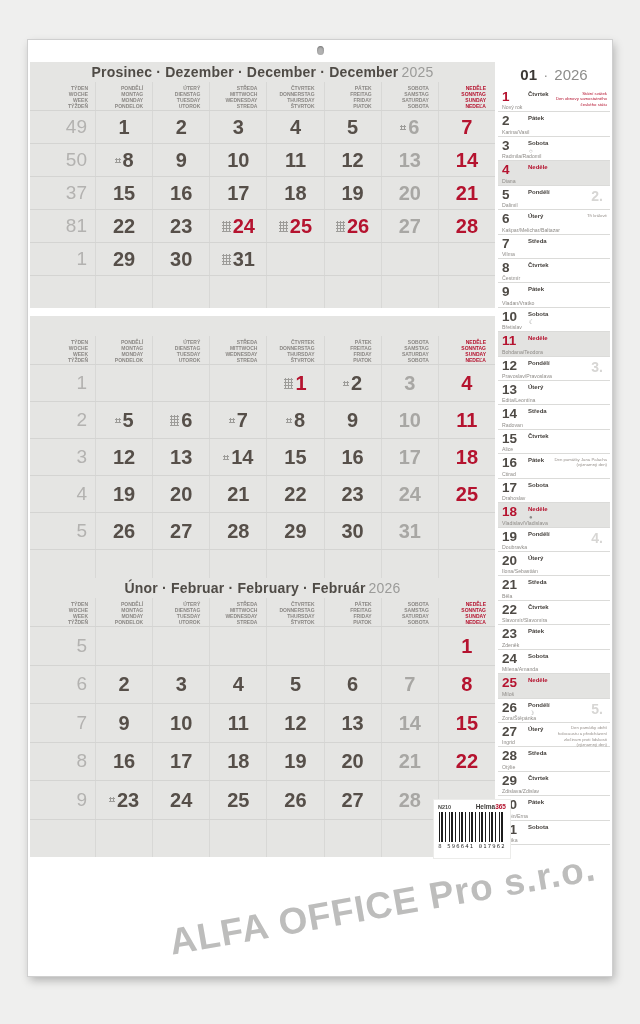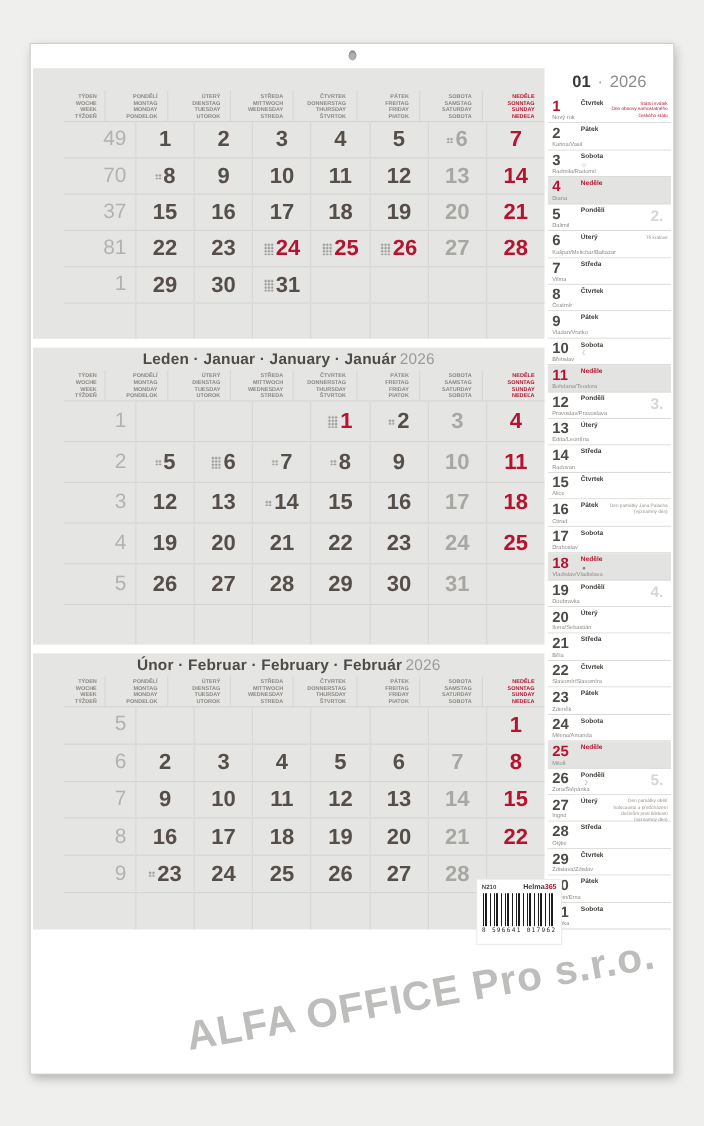--- a/index.html
+++ b/index.html
@@ -8,32 +8,32 @@
   .page{position:absolute;inset:0;overflow:hidden;}
   .sheet{position:absolute;left:28px;top:40px;width:584px;height:936px;background:#ffffff;
          box-shadow:0 0 0 1px #cfcfcf,2px 4px 9px rgba(0,0,0,.28);}
   .hang-hole{position:absolute;left:289px;top:6px;width:7px;height:9px;border-radius:50%;
              background:#b2b2b2;box-shadow:inset 0 1px 2px rgba(0,0,0,.35);}
   
   .months-col{position:absolute;left:2px;top:22px;width:465px;height:783px;}
   .month-panel{position:absolute;left:0;width:465px;background:#e5e5e3;}
   .panel-prosinec{top:0;height:246px;}
   .panel-leden{top:254px;height:270px;}
-  .panel-unor{top:532px;height:251px;}
+  .panel-unor{top:516px;height:279px;}
   .m-title{position:absolute;top:2px;left:0;right:0;height:18px;text-align:center;
            font-size:14px;font-weight:700;color:#4f4b46;letter-spacing:.2px;}
   .m-title .yr{color:#9b9b99;font-weight:400;margin-left:3px;}
   .g-head{position:absolute;top:20px;left:0;right:0;height:28px;display:flex;}
   .g-wcol{width:65px;text-align:right;padding:3px 7px 0 0;box-sizing:border-box;}
   .g-dcol{flex:1;text-align:right;padding:3px 9px 0 0;box-sizing:border-box;border-left:1px solid #d8d8d6;}
   .g-wcol,.g-dcol{font-size:5px;line-height:1.2;font-weight:700;color:#8b8885;
                   white-space:pre-line;text-transform:uppercase;}
   .g-dcol.red{color:#b5132f;}
   .g-rows{position:absolute;top:48px;left:0;right:0;bottom:0;display:flex;flex-direction:column;}
-  .g-row{flex:1;display:flex;border-top:1px solid #d4d4d2;margin-left:28px;}
+  .g-row{flex:1;display:flex;border-top:1px solid #d4d4d2;}
   .g-wn{width:65px;display:flex;align-items:center;justify-content:flex-end;padding-right:8px;
         box-sizing:border-box;font-size:19px;font-weight:400;color:#b3b2b0;}
   .g-cell{flex:1;display:flex;align-items:center;justify-content:center;gap:2px;
           border-left:1px solid #d8d8d6;}
   .num{font-size:20px;font-weight:700;line-height:1;}
   .num.d{color:#564f49;}
   .num.s{color:#a8a7a4;}
   .num.r{color:#b5132f;}
   .br{background-image:radial-gradient(#9d9c99 1px,transparent 1.3px);background-size:3px 3px;}
   .br-s{width:6px;height:5px;}
@@ -75,20 +75,21 @@
 </style>
 </head>
 <body>
 
 <div class="page">
   <div class="sheet">
     <div class="hang-hole"></div>
 
     <div class="months-col" id="months">
         <div class="month-panel panel-prosinec">
+          <div class="m-title"><span>Prosinec · Dezember · December · December</span><span class="yr">2025</span></div>
           <div class="g-head">
             <div class="g-wcol">TÝDEN
 WOCHE
 WEEK
 TÝŽDEŇ</div>
             <div class="g-dcol">PONDĚLÍ
 MONTAG
 MONDAY
 PONDELOK</div>
             <div class="g-dcol">ÚTERÝ
@@ -136,21 +137,21 @@
               </div>
               <div class="g-cell">
                 <span class="br br-s"></span>
                 <span class="num s">6</span>
               </div>
               <div class="g-cell">
                 <span class="num r">7</span>
               </div>
             </div>
             <div class="g-row">
-              <div class="g-wn">70</div>
+              <div class="g-wn">50</div>
               <div class="g-cell">
                 <span class="br br-s"></span>
                 <span class="num d">8</span>
               </div>
               <div class="g-cell">
                 <span class="num d">9</span>
               </div>
               <div class="g-cell">
                 <span class="num d">10</span>
               </div>
@@ -241,21 +242,20 @@
               <div class="g-cell"></div>
               <div class="g-cell"></div>
               <div class="g-cell"></div>
               <div class="g-cell"></div>
               <div class="g-cell"></div>
               <div class="g-cell"></div>
             </div>
           </div>
         </div>
         <div class="month-panel panel-leden">
-          <div class="m-title"><span>Leden · Januar · January · Január</span><span class="yr">2026</span></div>
           <div class="g-head">
             <div class="g-wcol">TÝDEN
 WOCHE
 WEEK
 TÝŽDEŇ</div>
             <div class="g-dcol">PONDĚLÍ
 MONTAG
 MONDAY
 PONDELOK</div>
             <div class="g-dcol">ÚTERÝ

